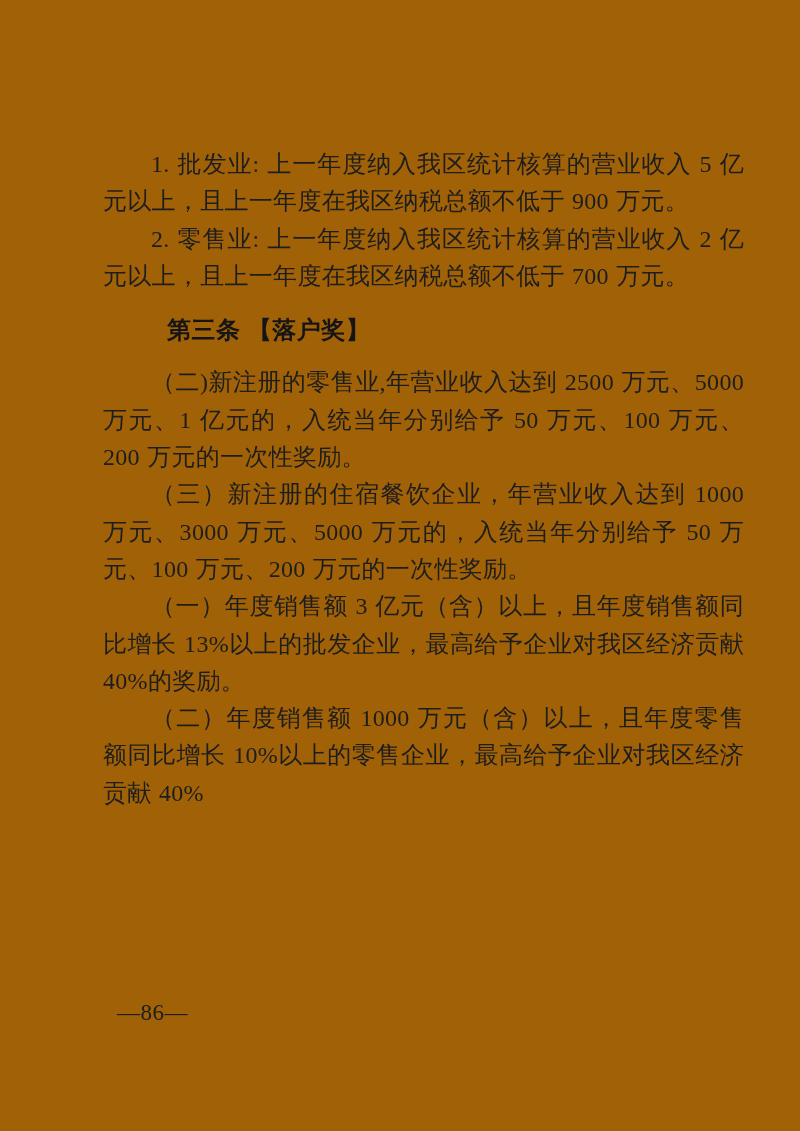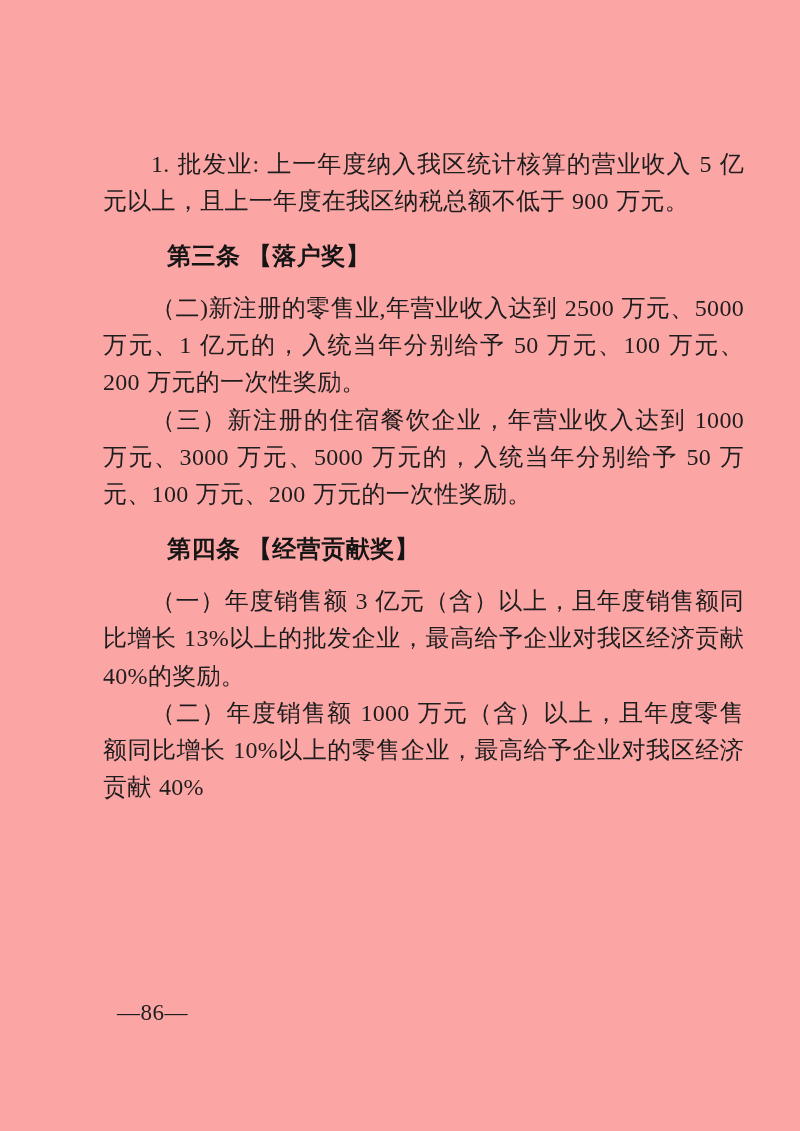--- a/index.html
+++ b/index.html
@@ -4,21 +4,21 @@
 <style>
   html, body {
     margin: 0;
     padding: 0;
     background: #ffffff;
   }
   .page {
     position: relative;
     width: 800px;
     height: 1131px;
-    background: #fca5a5;
+    background: #a16207;
     overflow: hidden;
     font-family: "Liberation Serif", "DejaVu Serif", serif;
     color: #1d1d1d;
   }
   .content {
     position: absolute;
     left: 103px;
     top: 146px;
     width: 641px;
   }
@@ -51,21 +51,21 @@
     color: #1d1d1d;
     letter-spacing: 0.5px;
   }
 </style>
 </head>
 <body>
 
 <div class="page">
   <div class="content">
     <p class="para">1. 批发业: 上一年度纳入我区统计核算的营业收入 5 亿元以上，且上一年度在我区纳税总额不低于 900 万元。</p>
+    <p class="para">2. 零售业: 上一年度纳入我区统计核算的营业收入 2 亿元以上，且上一年度在我区纳税总额不低于 700 万元。</p>
     <h3 class="heading">第三条 【落户奖】</h3>
     <p class="para">（二)新注册的零售业,年营业收入达到 2500 万元、5000 万元、1 亿元的，入统当年分别给予 50 万元、100 万元、200 万元的一次性奖励。</p>
     <p class="para">（三）新注册的住宿餐饮企业，年营业收入达到 1000 万元、3000 万元、5000 万元的，入统当年分别给予 50 万元、100 万元、200 万元的一次性奖励。</p>
-    <h3 class="heading">第四条 【经营贡献奖】</h3>
     <p class="para">（一）年度销售额 3 亿元（含）以上，且年度销售额同比增长 13%以上的批发企业，最高给予企业对我区经济贡献 40%的奖励。</p>
     <p class="para">（二）年度销售额 1000 万元（含）以上，且年度零售额同比增长 10%以上的零售企业，最高给予企业对我区经济贡献 40%</p>
   </div>
   <div class="footer">—86—</div>
 </div>
 
 </body></html>

